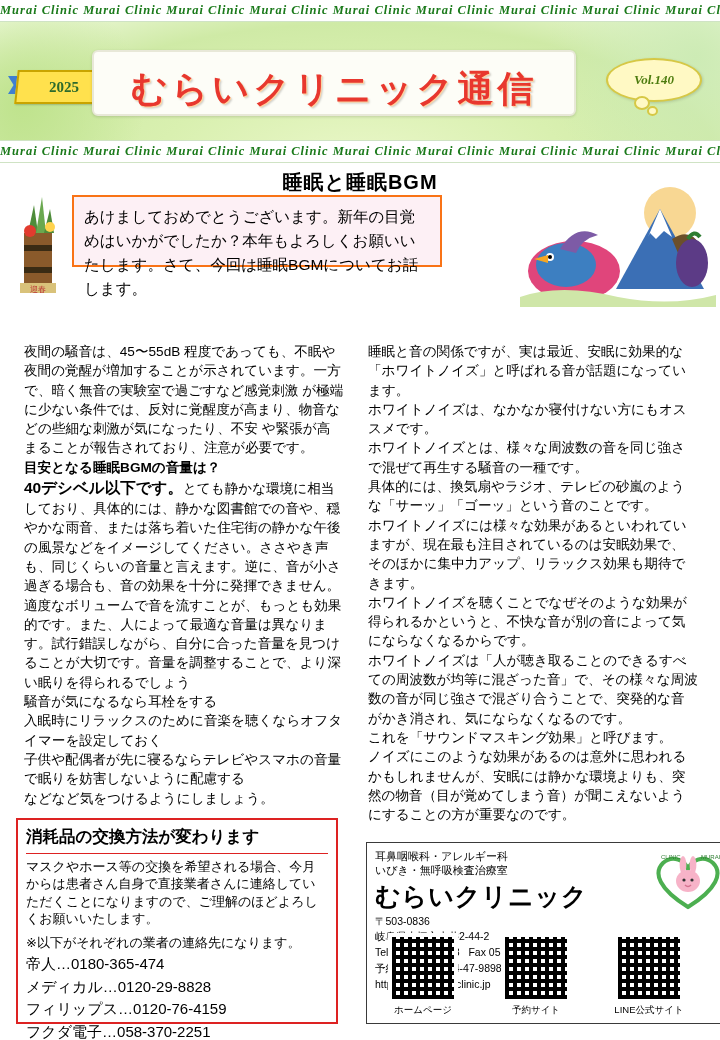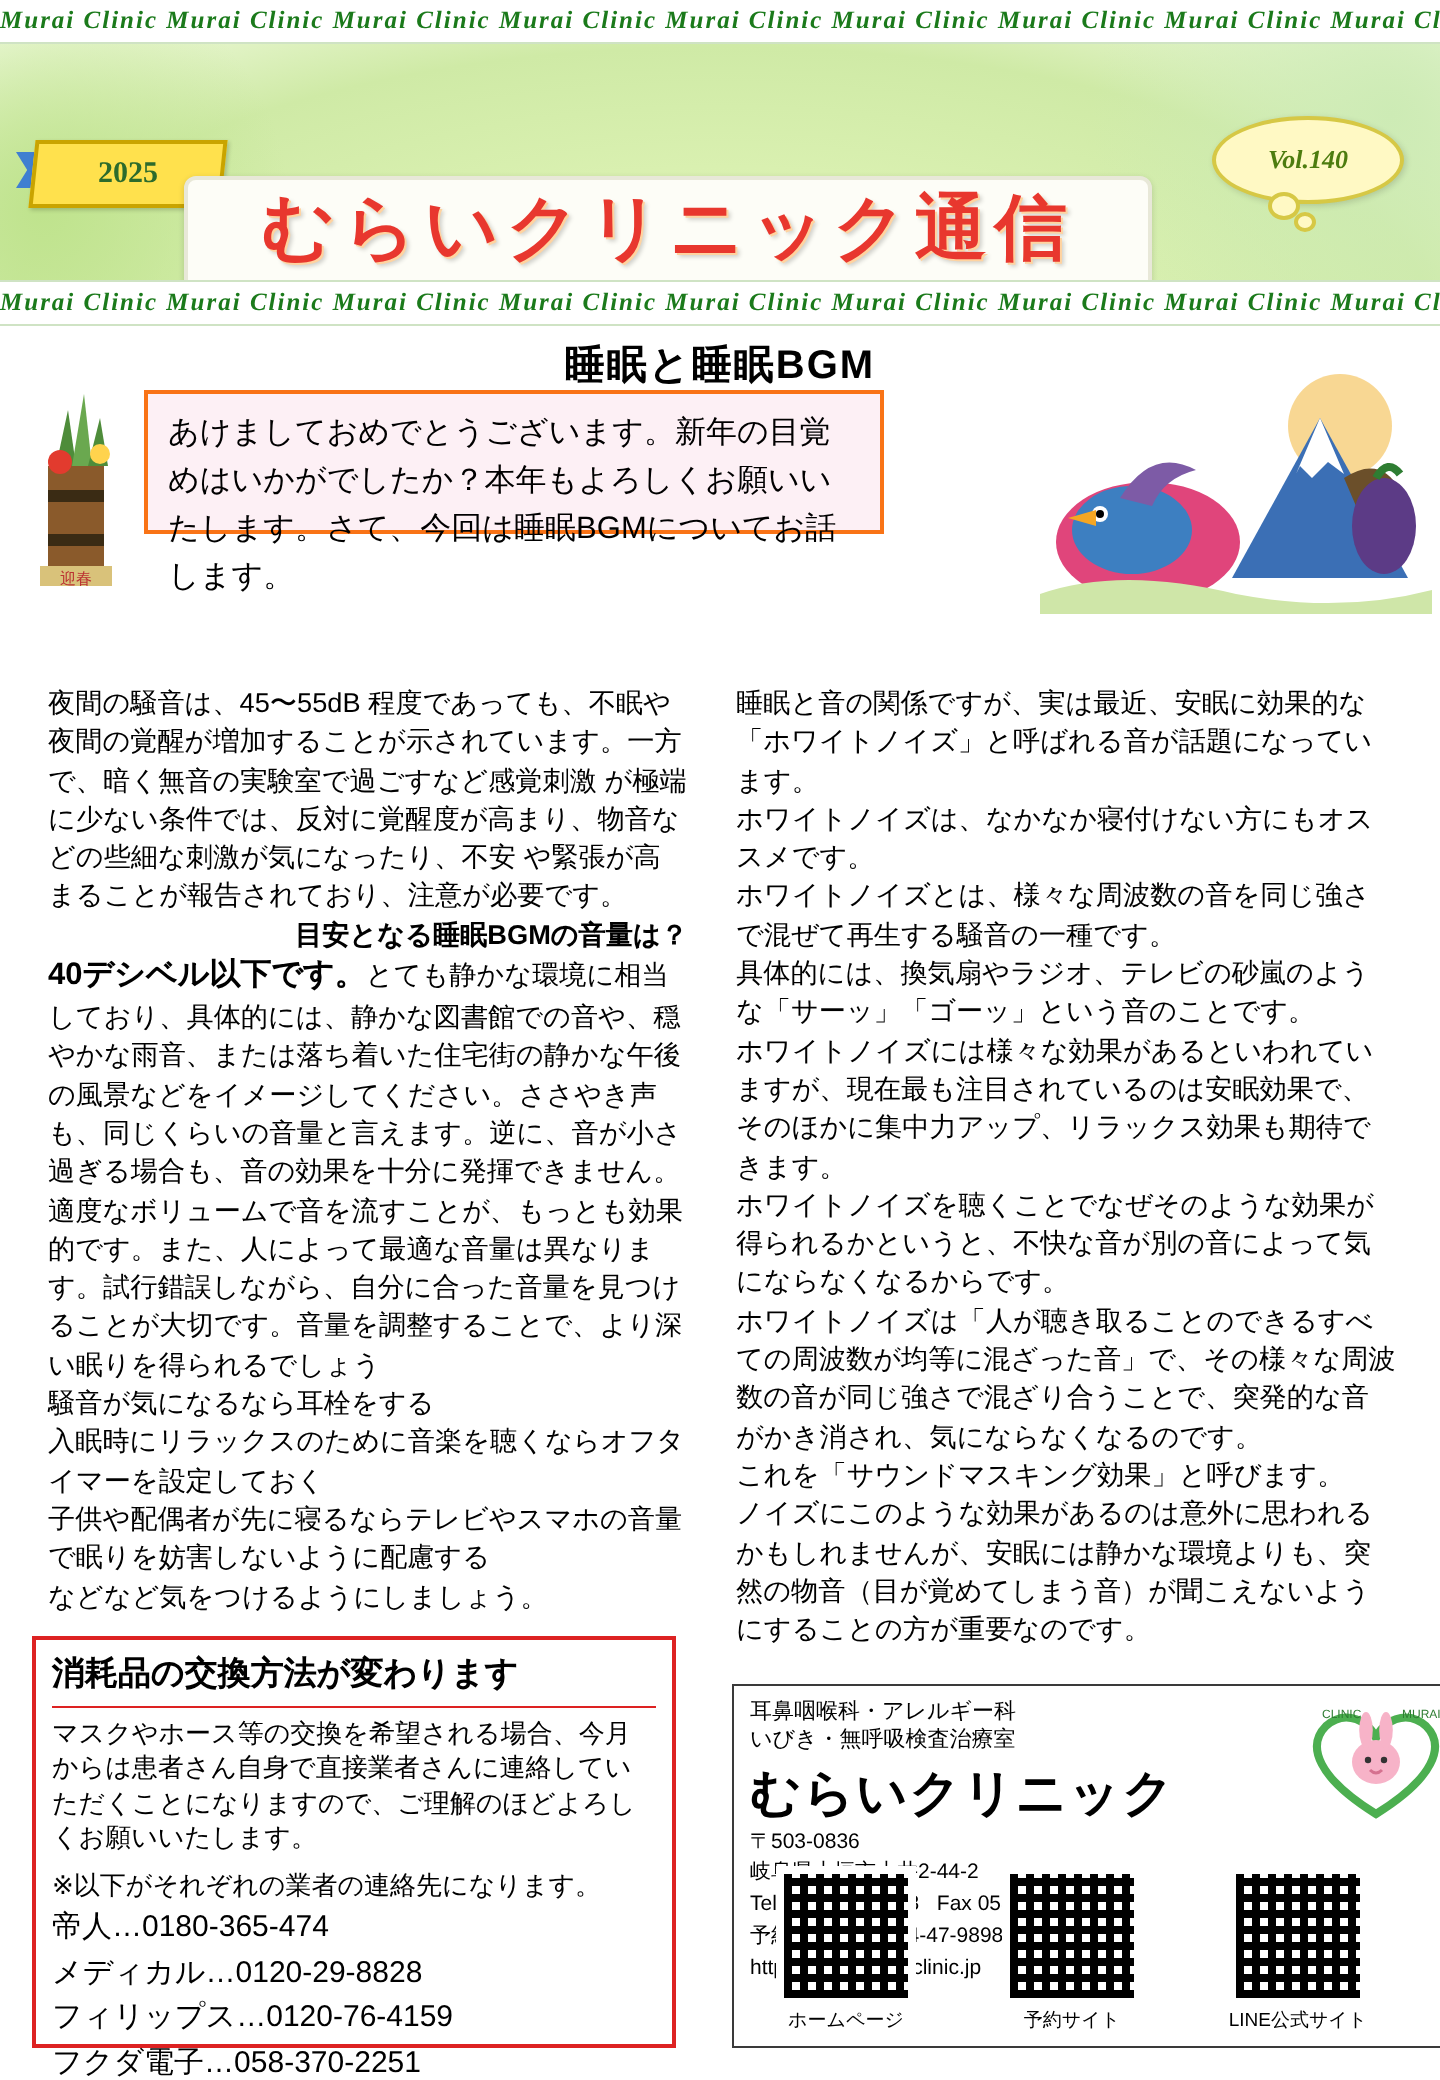--- a/index.html
+++ b/index.html
@@ -45,21 +45,21 @@
   .mast-deco-right{
     position:absolute;right:0;top:0;width:240px;height:118px;
     background:radial-gradient(circle at 90% 30%, #cdebb5 0%, rgba(205,235,181,0) 65%);
   }
   .mast-title{
     position:absolute;left:92px;top:28px;width:480px;height:62px;
     background:#fdfdf7;
     border:2px solid #e8e8d8;
     border-radius:6px;
     box-shadow:0 1px 3px rgba(0,0,0,.15);
-    display:flex;align-items:flex-start;justify-content:center;margin-top:38px;
+    display:flex;align-items:flex-end;justify-content:center;
   }
   .mast-title span{
     font-size:36px;font-weight:bold;letter-spacing:4px;
     color:#e8372e;
     text-shadow:1px 1px 0 #ffd3a0, 2px 2px 2px rgba(0,0,0,.18);
   }
   
   .year-ribbon{
     position:absolute;left:16px;top:48px;width:92px;height:30px;
     background:#ffe14d;
@@ -115,21 +115,21 @@
     text-align:center;padding-top:4px;box-sizing:border-box;
     letter-spacing:2px;
   }
 
   
   .cols{position:absolute;top:342px;left:0;width:720px;}
   .col{position:absolute;top:0;font-size:13.6px;line-height:1.42;}
   .col.left{left:24px;width:320px;}
   .col.right{left:368px;width:330px;}
   .col p{margin:0 0 0 0;}
-  .lead{font-weight:bold;text-align:right;}
+  .lead{font-weight:bold;}
   .big{font-size:15.5px;font-weight:bold;}
 
   
   .consumables{
     position:absolute;left:16px;top:818px;width:322px;height:206px;
     border:2px solid #d22;box-sizing:border-box;padding:6px 8px;
   }
   .consumables h3{
     margin:0 0 4px 0;font-size:16.5px;font-weight:bold;
     border-bottom:1px solid #d22;padding-bottom:5px;

